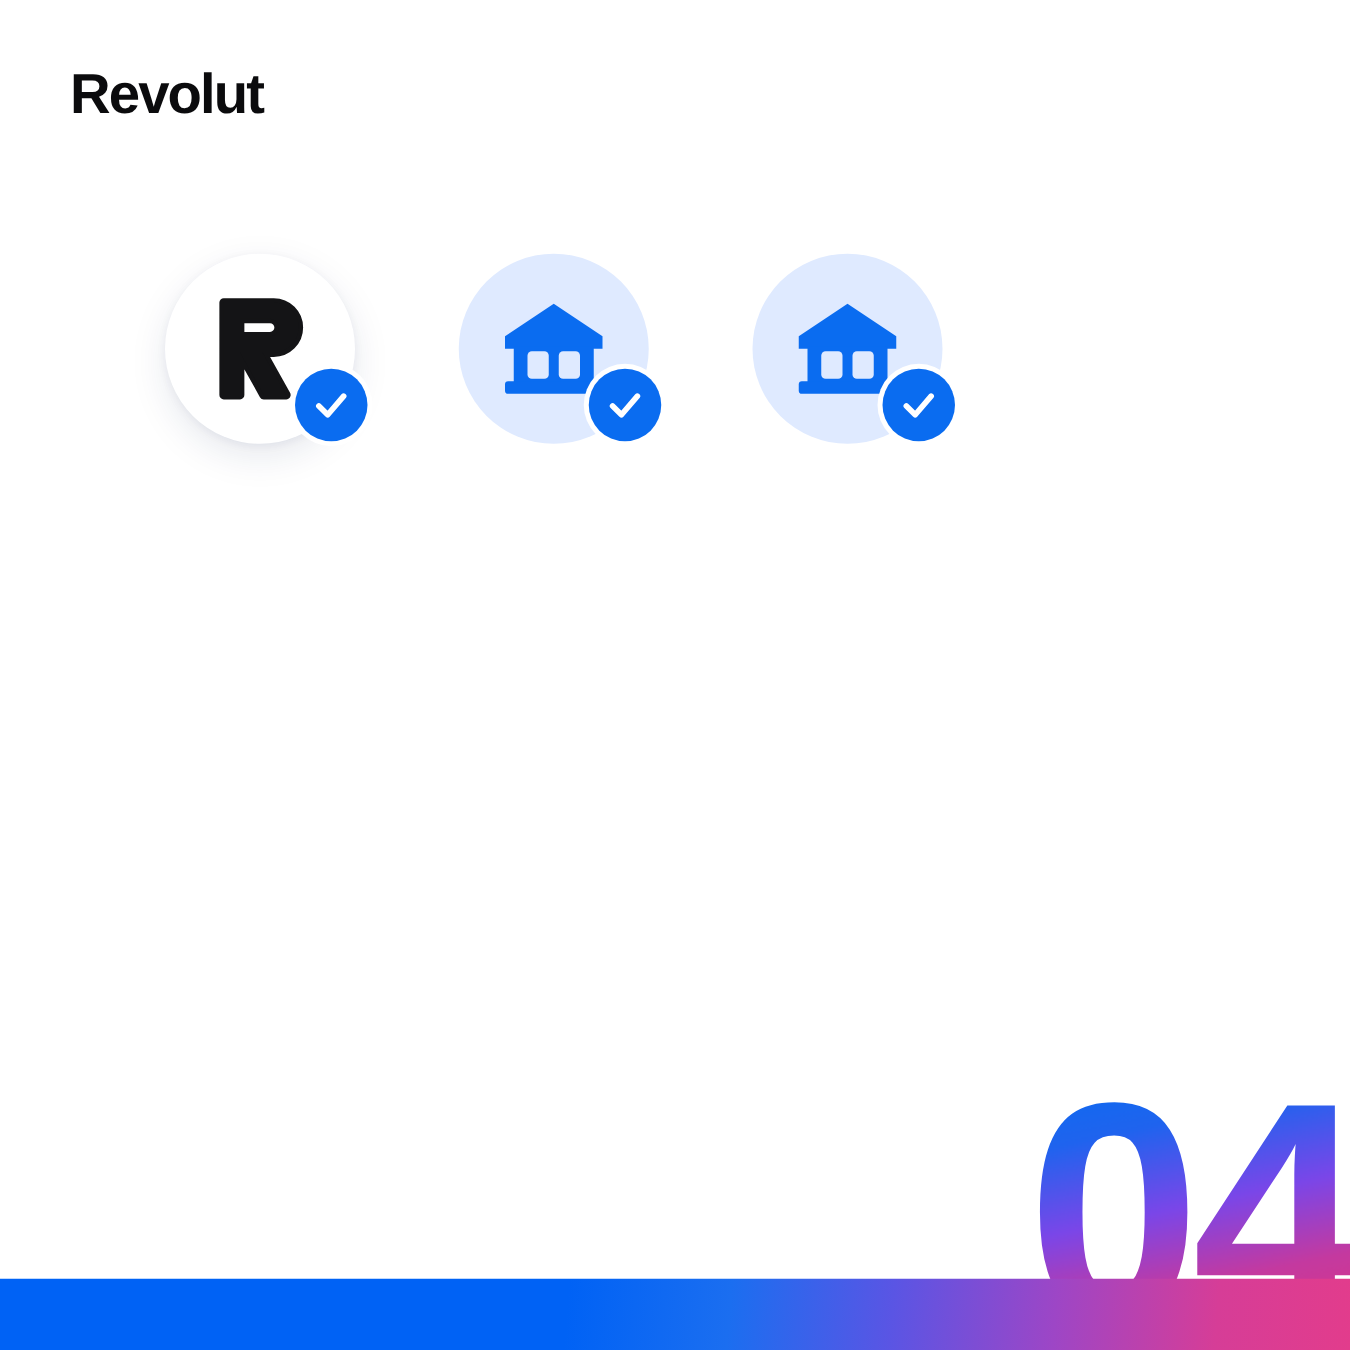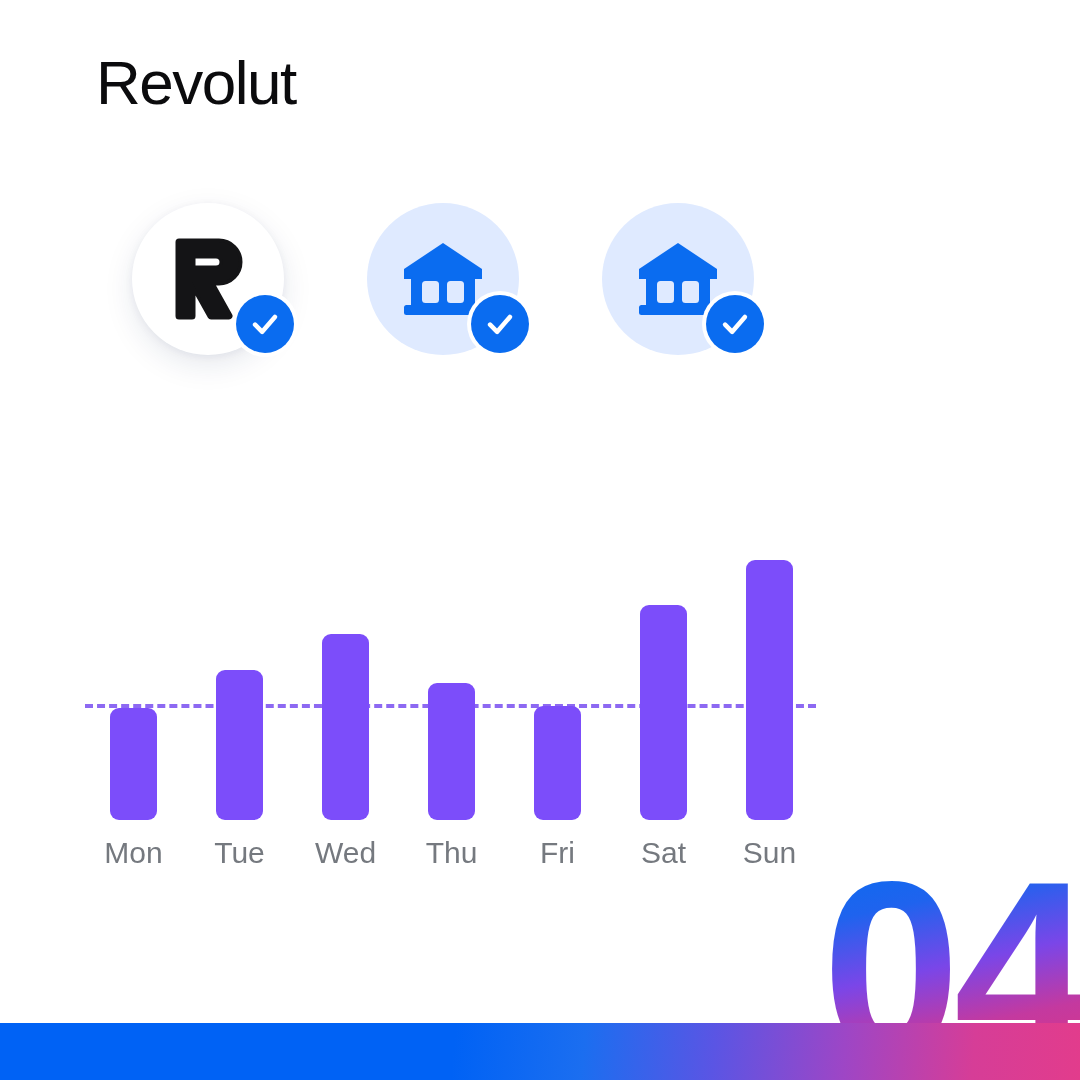--- a/index.html
+++ b/index.html
@@ -17,27 +17,26 @@
     background: #ffffff;
     overflow: hidden;
   }
 
   
   #brand-wordmark {
     position: absolute;
     left: 56px;
     top: 52px;
     font-family: "Liberation Sans", sans-serif;
-    font-size: 62px;
-    font-weight: 400;
+    font-size: 45px;
+    font-weight: 700;
     letter-spacing: -1.5px;
     color: #0b0b0d;
     line-height: 1;
     white-space: nowrap;
-    margin-left: 40px;
   }
 
   
   #icon-row {
     position: absolute;
     left: 0;
     top: 0;
     width: 1080px;
     height: 420px;
   }
@@ -248,41 +247,18 @@
       <div class="verified-badge">
         <div class="inner">
           <svg viewBox="0 0 24 24">
             <path d="M5 12.5 L10 17.5 L19 7" fill="none" stroke="#ffffff" stroke-width="3.2" stroke-linecap="round" stroke-linejoin="round"></path>
           </svg>
         </div>
       </div>
     </div>
   </div>
 
-  <div id="chart">
-    <div id="chart-plot">
-      <div class="avg-line" style="bottom: 122px; top: auto; border-top-color: rgb(122, 79, 240);"></div>
-
-    <div class="bar" style="left: 110px; height: 112px; background: rgb(124, 77, 250);"></div>
-        <div class="bar" style="left: 216px; height: 150px; background: rgb(124, 77, 250);"></div>
-        <div class="bar" style="left: 322px; height: 186px; background: rgb(124, 77, 250);"></div>
-        <div class="bar" style="left: 428px; height: 137px; background: rgb(124, 77, 250);"></div>
-        <div class="bar" style="left: 534px; height: 114px; background: rgb(124, 77, 250);"></div>
-        <div class="bar" style="left: 640px; height: 215px; background: rgb(124, 77, 250);"></div>
-        <div class="bar" style="left: 746px; height: 260px; background: rgb(124, 77, 250);"></div>
-      </div>
-    <div class="bar-labels">
-
-    <div class="bar-label" style="left: 73.5px; color: rgb(117, 121, 127);">Mon</div>
-        <div class="bar-label" style="left: 179.5px; color: rgb(117, 121, 127);">Tue</div>
-        <div class="bar-label" style="left: 285.5px; color: rgb(117, 121, 127);">Wed</div>
-        <div class="bar-label" style="left: 391.5px; color: rgb(117, 121, 127);">Thu</div>
-        <div class="bar-label" style="left: 497.5px; color: rgb(117, 121, 127);">Fri</div>
-        <div class="bar-label" style="left: 603.5px; color: rgb(117, 121, 127);">Sat</div>
-        <div class="bar-label" style="left: 709.5px; color: rgb(117, 121, 127);">Sun</div>
-      </div>
-  </div>
 
   <div id="step-number">04</div>
 
   <div id="footer-bar"></div>
 
 </div>
 
 </body></html>

